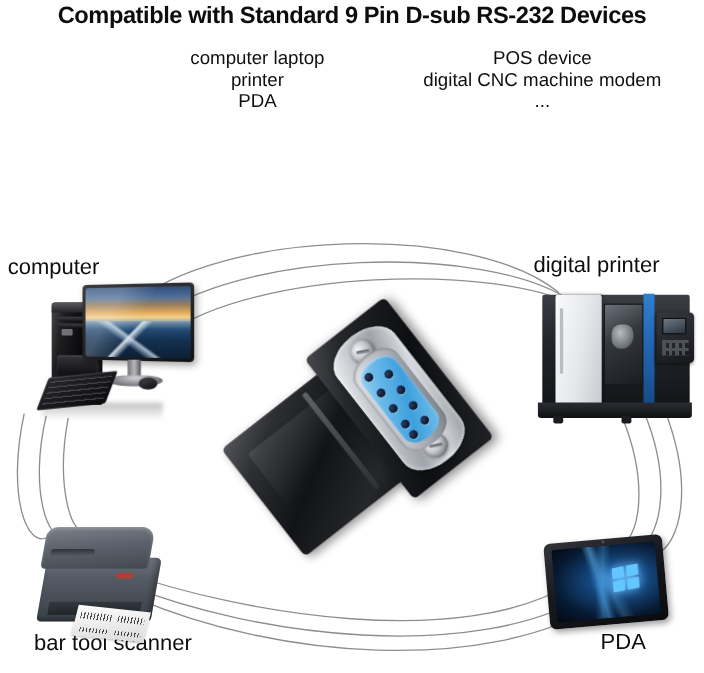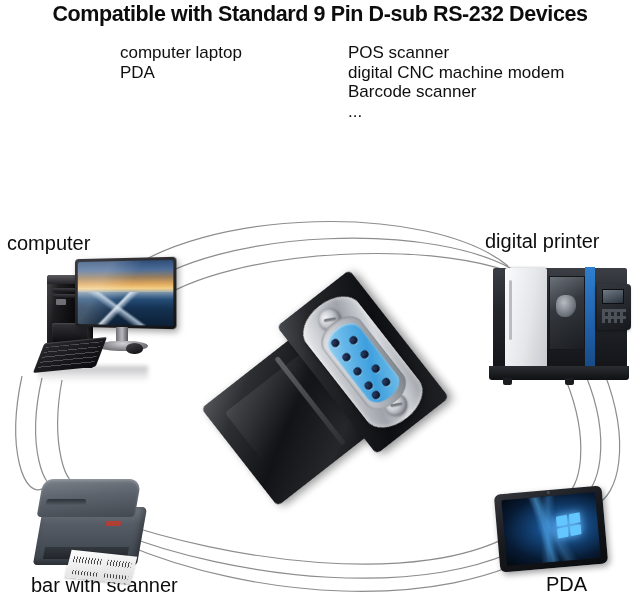--- a/index.html
+++ b/index.html
@@ -36,21 +36,21 @@
   .lists {
     position: absolute;
     left: 120px;
     top: 43px;
     width: 520px;
     display: flex;
   }
   .list-col { font-size: 17px; color: #0f0f0f; line-height: 19.5px; }
   .list-col.left  { width: 228px; }
   .list-col.right { width: 290px; }
-  .list-col div { white-space: nowrap; }
+  .list-col div { white-space: nowrap; text-align: center; }
 
   
   .stage {
     position: absolute;
     left: 0;
     top: 200px;
     width: 562px;
     height: 412px;
   }
   .wires { position: absolute; left: 0; top: 0; width: 640px; height: 412px; }
@@ -369,26 +369,26 @@
 </head>
 <body>
 
 <div id="page">
 
   <div class="title">Compatible with Standard 9 Pin D-sub RS-232 Devices</div>
 
   <div class="lists">
     <div class="list-col left">
       <div>computer laptop</div>
+      <div>printer</div>
       <div>PDA</div>
     </div>
     <div class="list-col right">
-      <div>POS scanner</div>
+      <div>POS device</div>
       <div>digital CNC machine modem</div>
-      <div>Barcode scanner</div>
       <div>...</div>
     </div>
   </div>
 
   <div class="stage">
 
     <svg class="wires" viewBox="0 0 640 412">
       <g fill="none" stroke="#8d8d8d" stroke-width="1.2">
         <path d="M118,78 C200,8 430,2 508,66"></path>
         <path d="M136,92 C215,28 440,20 520,74"></path>
@@ -403,21 +403,21 @@
         <path d="M566,180 C590,240 582,290 562,298"></path>
 
         <path d="M112,320 C220,358 420,392 520,330"></path>
         <path d="M116,332 C230,378 430,404 536,340"></path>
         <path d="M124,344 C250,398 440,414 548,348"></path>
       </g>
     </svg>
 
     <div class="node-label lbl-computer">computer</div>
     <div class="node-label lbl-machine">digital printer</div>
-    <div class="node-label lbl-scanner">bar with scanner</div>
+    <div class="node-label lbl-scanner">bar tool scanner</div>
     <div class="node-label lbl-pda">PDA</div>
 
     <div class="device computer">
       <div class="comp-reflect"></div>
       <div class="tower">
         <div class="tower-top"></div>
         <div class="tower-bay" style="top:13px"></div>
         <div class="tower-bay" style="top:19px"></div>
         <div class="tower-badge"></div>
         <div class="tower-panel"></div>

